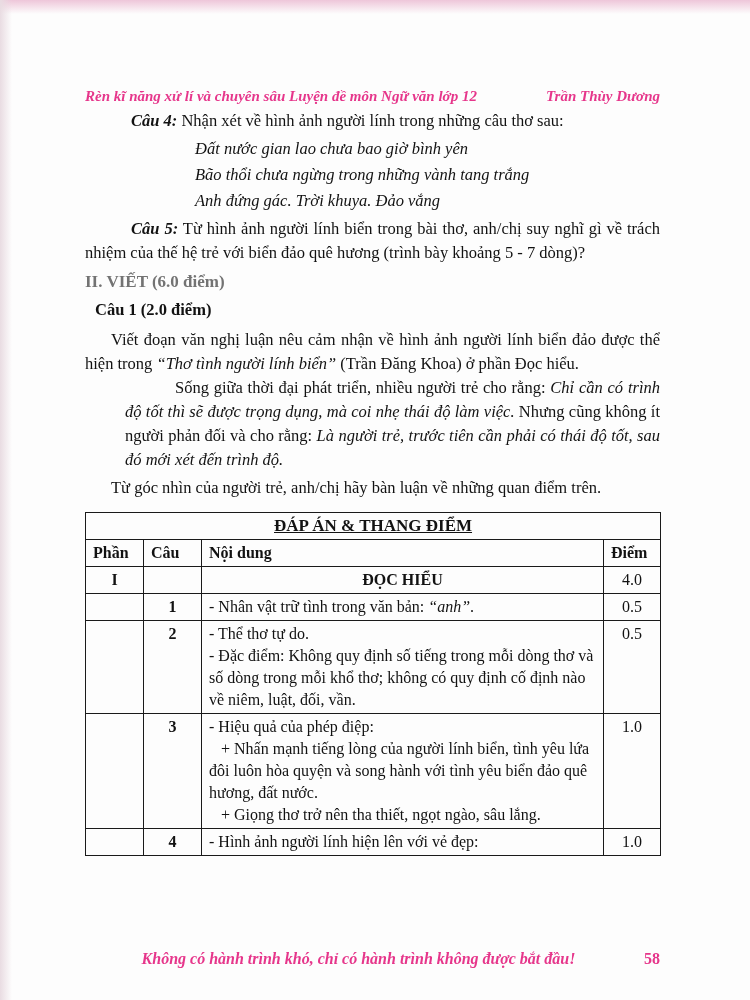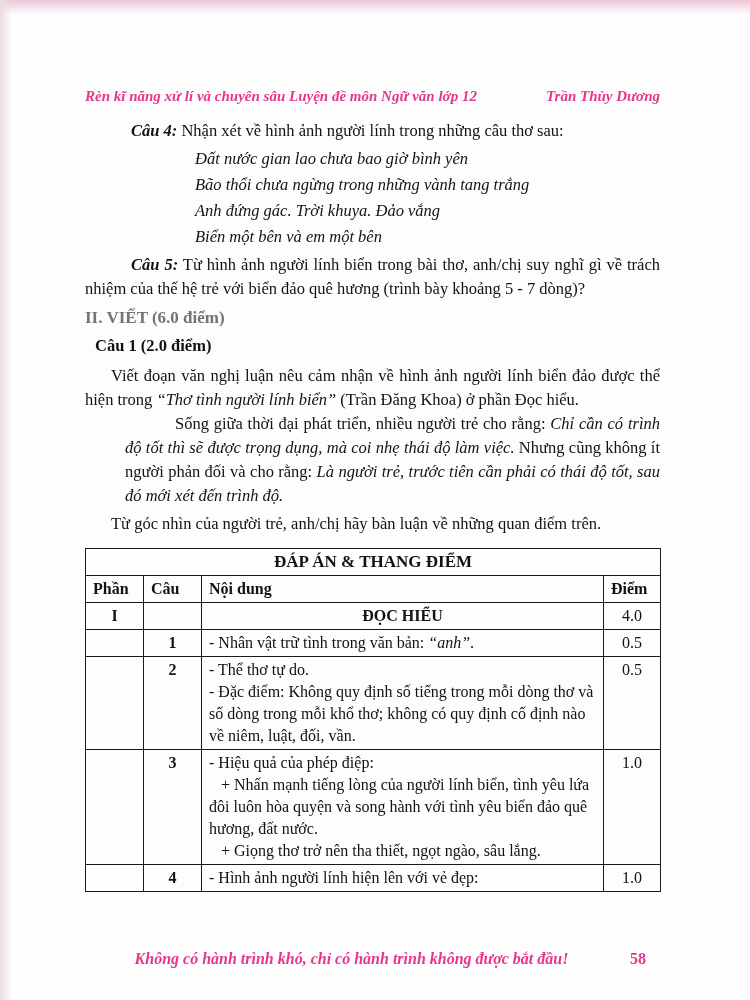--- a/index.html
+++ b/index.html
@@ -9,43 +9,43 @@
     position: relative; width: 750px; height: 1000px;
     background: #fdfdfd; padding: 88px 90px 0 85px; overflow: hidden;
   }
   .scan-edge { position: absolute; pointer-events: none; }
   .scan-top { top: 0; left: 0; right: 0; height: 14px;
     background: linear-gradient(to bottom, #eec6d9, rgba(255,255,255,0)); }
   .scan-left { top: 0; left: 0; bottom: 0; width: 12px;
     background: linear-gradient(to right, #e9dce2, rgba(255,255,255,0)); }
   .page-header { display: flex; justify-content: space-between; gap: 20px;
     color: #e6368b; font-weight: bold; font-style: italic; font-size: 15px;
-    margin-bottom: 14px; }
+    margin-bottom: 4px; }
   .para { font-size: 16.5px; line-height: 24px; text-align: justify; color: #121212; }
   .q-para { text-indent: 10px; }
   .qlabel { font-style: italic; font-weight: bold; margin-left: 36px; }
   .poem { padding-left: 110px; font-style: italic; font-size: 16.5px;
     line-height: 26px; margin: 3px 0; color: #121212; }
   .section-title { color: #737373; font-size: 17px; font-weight: bold; margin: 7px 0 4px; }
   .q-heading { font-weight: bold; font-size: 16.5px; line-height: 24px;
     text-indent: 10px; margin: 6px 0; color: #121212; }
   .indent-1 { text-indent: 26px; }
   .indent-2 { text-indent: 50px; margin-left: 40px; }
   .closing { margin-top: 4px; }
   .answer-table { width: 575px; border-collapse: collapse; margin-top: 12px;
     font-size: 16px; table-layout: fixed; }
   .answer-table td { border: 1px solid #1a1a1a; vertical-align: top;
     padding: 2px 7px; line-height: 22px; color: #121212; }
   .t-title { text-align: center; color: #e6368b; font-weight: bold;
-    font-size: 17px; padding: 4px; }
+    font-size: 17px; padding: 4px; text-decoration: underline; }
   .t-head td { text-align: left; font-weight: bold; }
   .c-center { text-align: center; }
   .bold { font-weight: bold; }
   .plus-line { text-indent: 12px; }
-  .page-footer { position: absolute; left: 85px; right: 104px; bottom: 32px;
+  .page-footer { position: absolute; left: 85px; right: 90px; bottom: 32px;
     display: flex; align-items: baseline; color: #e6368b; font-weight: bold;
     font-style: italic; font-size: 16px; }
   .footer-quote { flex: 1; text-align: center; }
   .footer-page { font-style: normal; padding-left: 12px; text-align: center; }
 </style>
 </head>
 <body>
 
 <div class="page">
   <div class="scan-edge scan-top"></div>
@@ -56,21 +56,20 @@
     <span>Trần Thùy Dương</span>
   </header>
 
   <main>
     <p class="para q-para"><span class="qlabel">Câu 4:</span> <span>Nhận xét về hình ảnh người lính trong những câu thơ sau:</span></p>
 
     <div class="poem">
       <div class="poem-line">Đất nước gian lao chưa bao giờ bình yên</div>
       <div class="poem-line">Bão thổi chưa ngừng trong những vành tang trắng</div>
       <div class="poem-line">Anh đứng gác. Trời khuya. Đảo vắng</div>
-      <div class="poem-line">Biển một bên và em một bên</div>
     </div>
 
     <p class="para q-para"><span class="qlabel">Câu 5:</span> <span>Từ hình ảnh người lính biển trong bài thơ, anh/chị suy nghĩ gì về trách nhiệm của thế hệ trẻ với biển đảo quê hương (trình bày khoảng 5 - 7 dòng)?</span></p>
 
     <h2 class="section-title">II. VIẾT (6.0 điểm)</h2>
 
     <p class="q-heading">Câu 1 (2.0 điểm)</p>
     <p class="para indent-1"><span>Viết đoạn văn nghị luận nêu cảm nhận về hình ảnh người lính biển đảo được thể hiện trong </span><i>“Thơ tình người lính biển”</i><span> (Trần Đăng Khoa) ở phần Đọc hiểu.</span></p>
 
     <p class="para indent-2"><span>Sống giữa thời đại phát triển, nhiều người trẻ cho rằng: </span><i>Chỉ cần có trình độ tốt thì sẽ được trọng dụng, mà coi nhẹ thái độ làm việc.</i><span> Nhưng cũng không ít người phản đối và cho rằng: </span><i>Là người trẻ, trước tiên cần phải có thái độ tốt, sau đó mới xét đến trình độ.</i></p>

